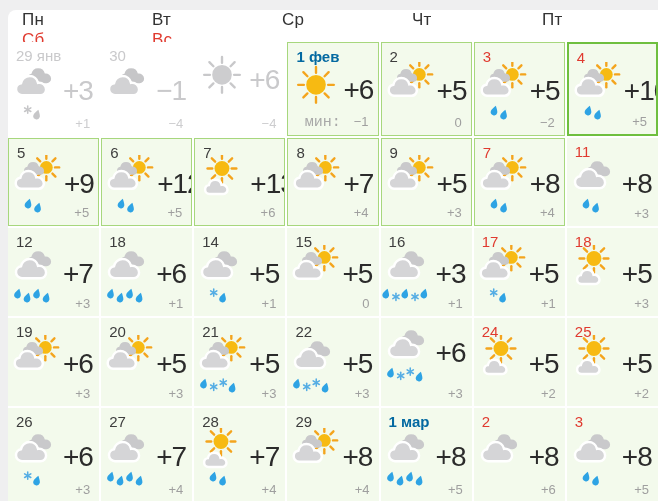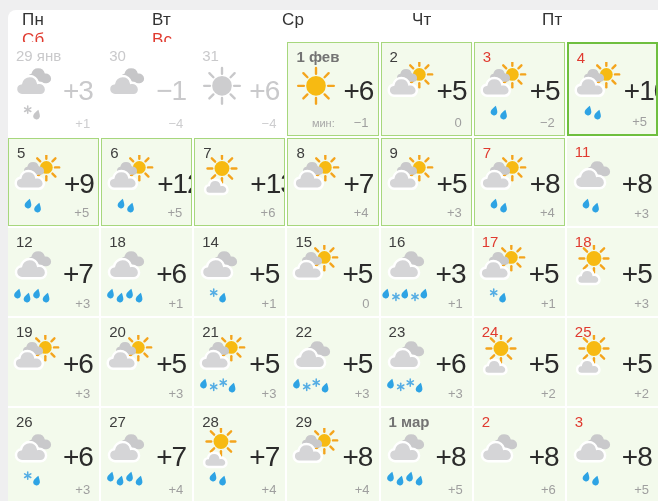--- a/index.html
+++ b/index.html
@@ -29,38 +29,38 @@
   .cell{
     background:#f3faec;position:relative;display:flex;flex-direction:column;
     box-sizing:border-box;overflow:hidden;justify-content:space-between;
   }
   .cell.past{background:#ffffff;}
   .cell.range{border:1px solid #a7d77d;}
   .cell.today{border:2px solid #6fbf3f;}
   .date{
     padding:5px 8px 0 8px;font-size:15px;color:#3d3d3d;line-height:17px;height:18px;
   }
-  .date.bold{font-weight:700;color:#737373;}
+  .date.bold{font-weight:700;color:#0369a1;}
   .date.weekend{color:#e03a2f;}
   .past .date{color:#c9c9cb;}
   .mid{
     display:flex;flex-direction:row;align-items:center;justify-content:space-between;
     flex:1 1 auto;min-height:0;
   }
   .iconbox{width:54px;height:58px;margin-left:1px;flex:0 0 auto;}
   .iconbox svg{display:block;}
   .temp{
     font-size:28px;color:#2b2b2b;padding-right:7px;letter-spacing:-1px;
     line-height:30px;white-space:nowrap;
   }
   .past .temp{color:#c9c9cb;}
   .minrow{
     text-align:right;padding:0 9px 5px 0;font-size:13px;color:#9f9f9f;line-height:14px;
   }
-  .minrow .minlabel{font-size:11px;color:#a8a8a8;margin-right:19px;}
+  .minrow .minlabel{font-size:15px;color:#a8a8a8;margin-right:13px;font-family:Liberation Mono, monospace;}
   .past .minrow{color:#cdcdcf;}
 </style>
 </head>
 <body>
 
 <div class="card">
   <div class="weekdays" id="weekdays">
       <div class="weekday">Пн</div>
       <div class="weekday">Вт</div>
       <div class="weekday">Ср</div>
@@ -96,21 +96,20 @@
             <svg width="54" height="58" viewBox="0 0 52 56" xmlns="http://www.w3.org/2000/svg">
               <path d="M9 20 a5.5 5.5 0 0 1 -5.5 -5.5 a5.5 5.5 0 0 1 4.6 -5.4 A8 8 0 0 1 16 2.5 a8 8 0 0 1 7.8 6.2 a6.3 6.3 0 0 1 7.4 6.2 a5.1 5.1 0 0 1 -5.1 5.1 Z" transform="translate(15,4) scale(0.82)" fill="#c6c6c8"></path>
               <path d="M9 20 a5.5 5.5 0 0 1 -5.5 -5.5 a5.5 5.5 0 0 1 4.6 -5.4 A8 8 0 0 1 16 2.5 a8 8 0 0 1 7.8 6.2 a6.3 6.3 0 0 1 7.4 6.2 a5.1 5.1 0 0 1 -5.1 5.1 Z" transform="translate(3,11) scale(1.05)" fill="#d2d2d4" stroke="#fff" stroke-width="2.2857142857142856"></path>
             </svg>
           </div>
           <div class="temp">−1</div>
         </div>
         <div class="minrow"><span>−4</span></div>
       </div>
       <div class="cell past">
-        <div class="date">31</div>
         <div class="mid">
           <div class="iconbox">
             <svg width="54" height="58" viewBox="0 0 52 56" xmlns="http://www.w3.org/2000/svg">
               <line x1="26.0" y1="11.3" x2="26.0" y2="5.8" stroke="#c8c8ca" stroke-width="2.3" stroke-linecap="round"></line>
               <line x1="34.3" y1="14.7" x2="38.2" y2="10.8" stroke="#c8c8ca" stroke-width="2.3" stroke-linecap="round"></line>
               <line x1="37.7" y1="23.0" x2="43.2" y2="23.0" stroke="#c8c8ca" stroke-width="2.3" stroke-linecap="round"></line>
               <line x1="34.3" y1="31.3" x2="38.2" y2="35.2" stroke="#c8c8ca" stroke-width="2.3" stroke-linecap="round"></line>
               <line x1="26.0" y1="34.7" x2="26.0" y2="40.2" stroke="#c8c8ca" stroke-width="2.3" stroke-linecap="round"></line>
               <line x1="17.7" y1="31.3" x2="13.8" y2="35.2" stroke="#c8c8ca" stroke-width="2.3" stroke-linecap="round"></line>
               <line x1="14.3" y1="23.0" x2="8.8" y2="23.0" stroke="#c8c8ca" stroke-width="2.3" stroke-linecap="round"></line>
@@ -611,21 +610,20 @@
                 <line x1="-3" y1="1.75" x2="3" y2="-1.75"></line>
               </g>
               <path d="M3.2 0C4.6 2.2 6.4 4.6 6.4 6.4a3.2 3.2 0 1 1-6.4 0C0 4.6 1.8 2.2 3.2 0Z" transform="translate(33.2,46) rotate(16 3.2 4)" fill="#2ea3e4"></path>
             </svg>
           </div>
           <div class="temp">+5</div>
         </div>
         <div class="minrow"><span>+3</span></div>
       </div>
       <div class="cell">
-        <div class="date">23</div>
         <div class="mid">
           <div class="iconbox">
             <svg width="54" height="58" viewBox="0 0 52 56" xmlns="http://www.w3.org/2000/svg">
               <path d="M9 20 a5.5 5.5 0 0 1 -5.5 -5.5 a5.5 5.5 0 0 1 4.6 -5.4 A8 8 0 0 1 16 2.5 a8 8 0 0 1 7.8 6.2 a6.3 6.3 0 0 1 7.4 6.2 a5.1 5.1 0 0 1 -5.1 5.1 Z" transform="translate(15,4) scale(0.82)" fill="#c9c9cb"></path>
               <path d="M9 20 a5.5 5.5 0 0 1 -5.5 -5.5 a5.5 5.5 0 0 1 4.6 -5.4 A8 8 0 0 1 16 2.5 a8 8 0 0 1 7.8 6.2 a6.3 6.3 0 0 1 7.4 6.2 a5.1 5.1 0 0 1 -5.1 5.1 Z" transform="translate(3,11) scale(1.05)" fill="#d5d5d7" stroke="#fff" stroke-width="2.2857142857142856"></path>
               <path d="M3.2 0C4.6 2.2 6.4 4.6 6.4 6.4a3.2 3.2 0 1 1-6.4 0C0 4.6 1.8 2.2 3.2 0Z" transform="translate(5.600000000000001,42) rotate(16 3.2 4)" fill="#2ea3e4"></path>
               <g stroke="#55ade4" stroke-width="1.5" stroke-linecap="round" transform="translate(18,50)">
                 <line x1="0" y1="-3.5" x2="0" y2="3.5"></line>
                 <line x1="-3" y1="-1.75" x2="3" y2="1.75"></line>
                 <line x1="-3" y1="1.75" x2="3" y2="-1.75"></line>

